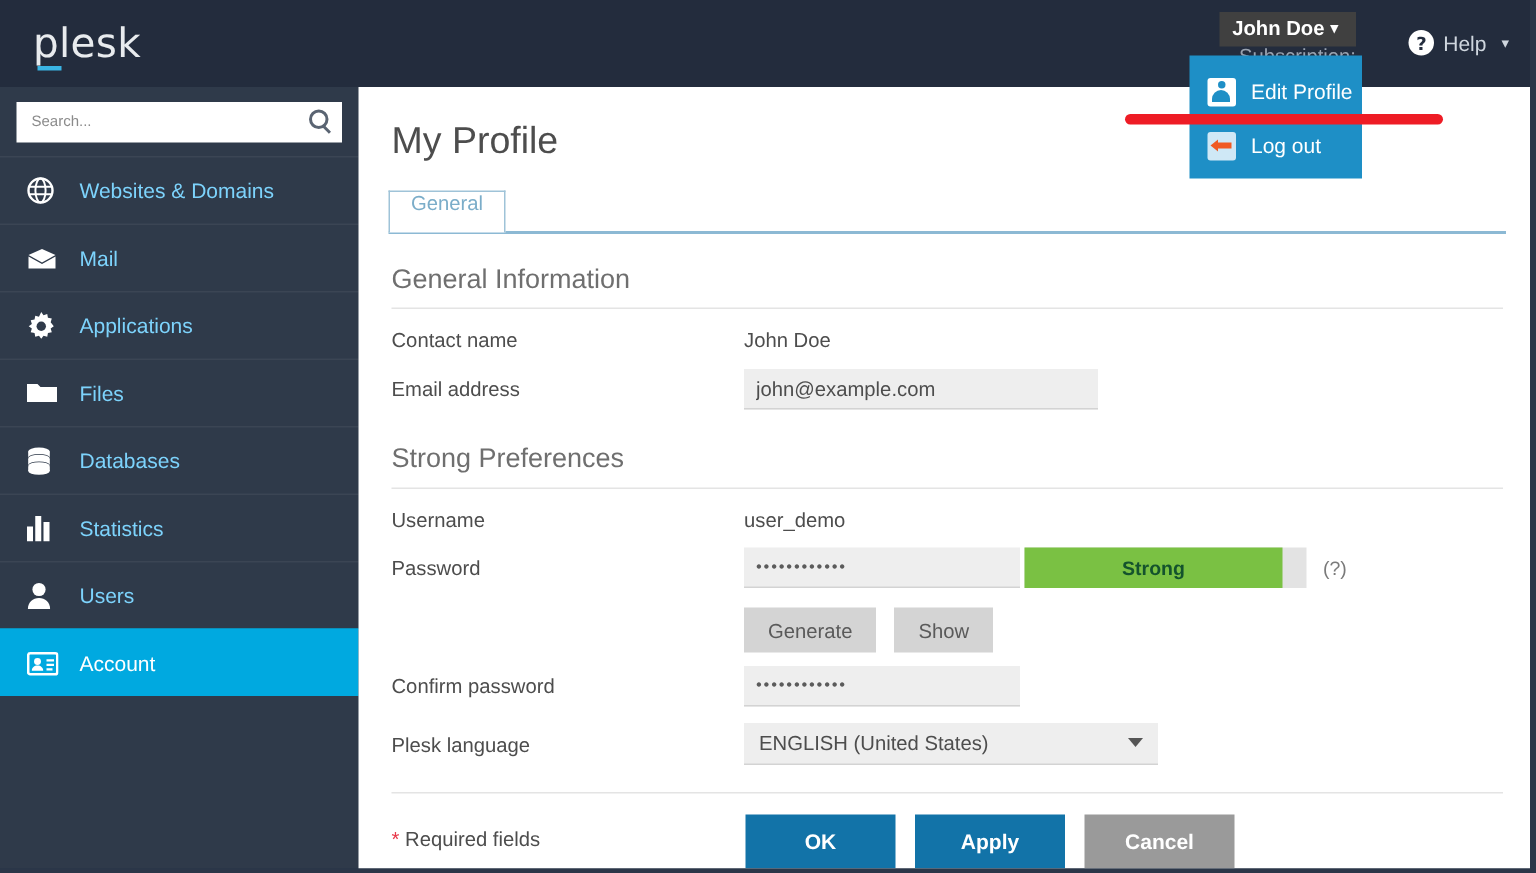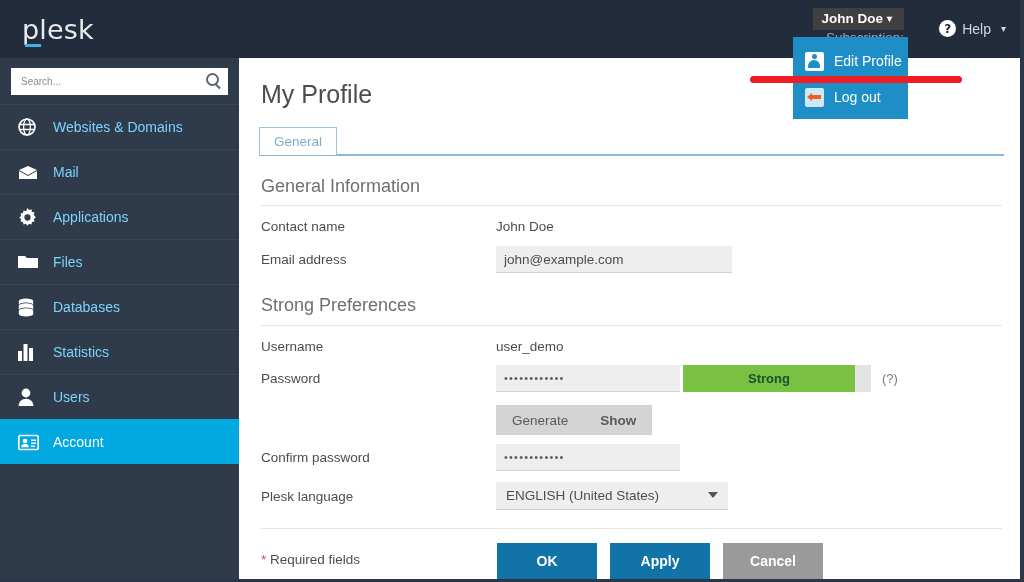--- a/index.html
+++ b/index.html
@@ -178,21 +178,21 @@
     position: absolute; left: 22px; top: 22px;
     font-size: 25px; color: #4d4d4d; font-weight: normal;
   }
   .tabs {
     position: absolute; left: 20px; top: 69px;
     width: 745px; height: 28px;
     display: flex; align-items: flex-end;
   }
   .tab {
     height: 28px; padding: 0 14px;
-    display: flex; align-items: center;
+    display: flex; 
     font-size: 13.5px;
     border: 1px solid #a9b6bf;
     border-bottom: none;
   }
   .tab.active { background: #ffffff; color: #7badc9; border-color: #9fc3d8; position: relative; z-index: 3; }
   .tab.inactive { background: #b8b8b8; color: #ffffff; border-color: #b0b0b0; margin-left: -1px; }
   .tab-rule {
     position: absolute; left: 20px; top: 96px;
     width: 745px; height: 2px; background: #8cb9d4;
   }
@@ -227,21 +227,21 @@
 
   .gbtn {
     background: #d4d4d4; color: #5a5a5a;
     border: none; height: 30px; padding: 0 16px;
     font-family: "Liberation Sans", sans-serif;
     font-size: 13.5px; cursor: pointer;
   }
 
   .sel {
     position: relative;
-    width: 232px; height: 28px;
+    width: 276px; height: 28px;
     background: #eeeeee; border-bottom: 1px solid #d3d3d3;
     display: flex; align-items: center;
     padding-left: 10px;
     font-size: 13.5px; color: #4d4d4d;
   }
   .sel .arrow {
     position: absolute; right: 10px; top: 10px;
     width: 0; height: 0;
     border-left: 5px solid transparent;
     border-right: 5px solid transparent;
@@ -439,21 +439,21 @@
       <div class="inp pwdots" style="width:184px; display:flex; align-items:center;">••••••••••••</div>
       <div class="meter-track" style="margin-left:3px;">
         <div class="meter">Strong</div>
       </div>
       <div class="qlink">(?)</div>
     </div>
 
     <div class="frow" style="top:347px;">
       <div class="flabel"></div>
       <button class="gbtn">Generate</button>
-      <button class="gbtn" style="font-weight:bold;">Show</button>
+      <button class="gbtn" style="margin-left:12px;">Show</button>
     </div>
 
     <div class="frow" style="top:386px;">
       <div class="flabel">Confirm password</div>
       <div class="inp pwdots" style="width:184px; display:flex; align-items:center;">••••••••••••</div>
     </div>
 
     <div class="frow" style="top:424px;">
       <div class="flabel">Plesk language</div>
       <div class="sel">

